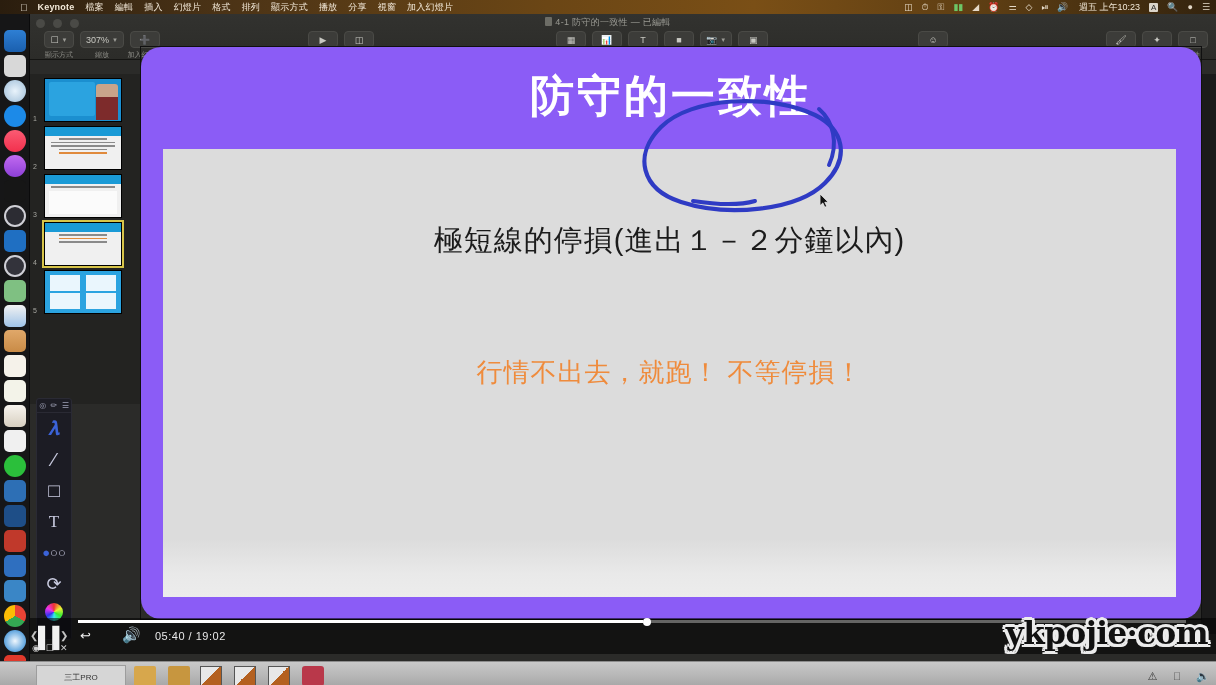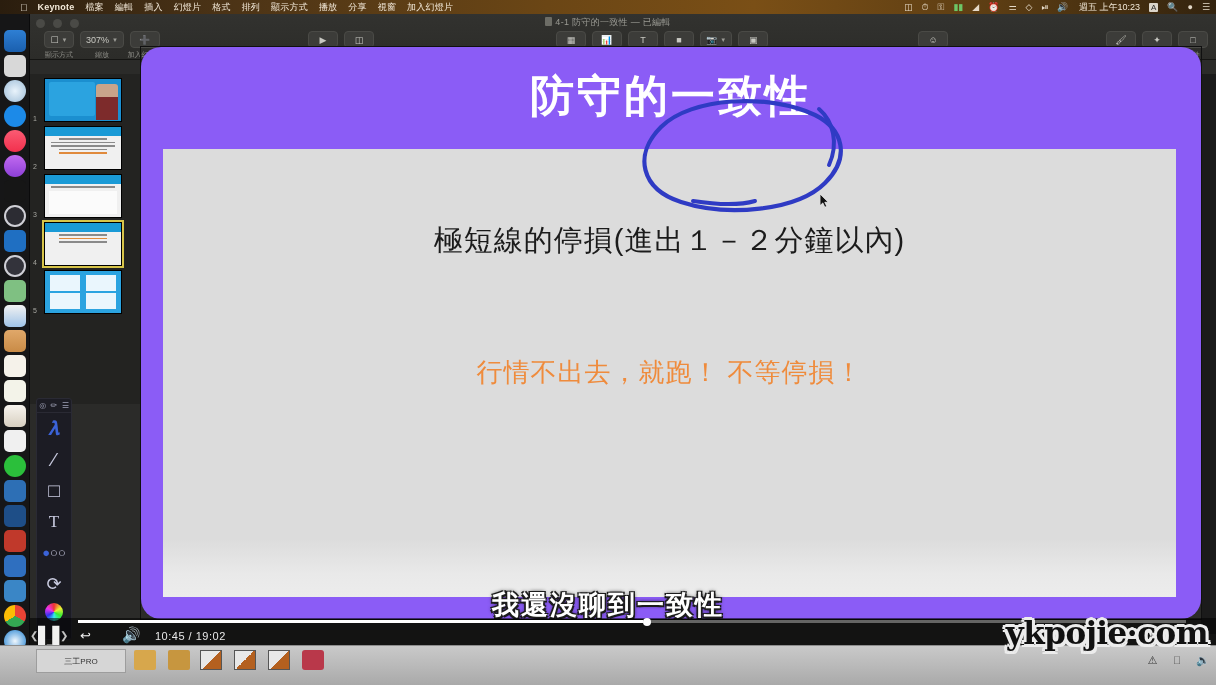--- a/index.html
+++ b/index.html
@@ -141,21 +141,21 @@
   #btn-prev { left: 0px; top: 12px; font-size: 10px; opacity:.8;}
   #btn-next { left: 30px; top: 12px; font-size: 10px; opacity:.8;}
   #btn-loop { left: 50px; top: 10px; font-size: 13px; }
   #btn-vol { left: 92px; top: 8px; font-size: 15px; }
   #timecode { position:absolute; left: 125px; top: 12px; font-size:11px; color:#e8e8e8; letter-spacing:.5px;}
   #pl-icons { position:absolute; right: 8px; top: 10px; display:flex; gap:14px; color:#d8d8d8; font-size:12px;}
   #pl-small { position:absolute; left: 2px; bottom: 1px; display:flex; gap:6px; color:#d0d0d0; font-size:9px;}
 
   
   #taskbar {
-    position: absolute; left: 0; bottom: 0; width: 1216px; height: 40px;
+    position: absolute; left: 0; bottom: 0; width: 1216px; height: 24px;
     background: linear-gradient(180deg,#c9c9c9 0%, #b8b8b8 55%, #a9a9a9 100%);
     border-top: 1px solid #8d8d8d;
   }
   #taskbar .startish { position:absolute; left: 36px; top: 3px; width: 90px; height: 24px; background:#d6d6d6; border:1px solid #9d9d9d; font-size:8px; color:#333; display:flex; align-items:center; justify-content:center;}
   .tb-ico { position:absolute; top: 4px; width: 22px; height: 20px; }
   #tray { position:absolute; right: 6px; top: 8px; display:flex; gap: 16px; color:#3a3a3a; font-size:11px; align-items:center;}
 
   
   #watermark {
     position: absolute; right: 8px; bottom: 34px;
@@ -414,34 +414,33 @@
     </div>
     <div class="ptool pen">𝛌</div>
     <div class="ptool" style="font-size:19px;">∕</div>
     <div class="ptool" style="font-size:19px;">□</div>
     <div class="ptool" style="font-size:17px;font-family:'Liberation Serif',serif;">T</div>
     <div class="ptool" style="font-size:13px;"><span style="color:#3b63d8;">●</span>○○</div>
     <div class="ptool" style="font-size:18px;">⟳</div>
     <div class="ptool" style="font-size:18px;background:conic-gradient(#e33,#ee3,#3e3,#3ee,#33e,#e3e,#e33);width:18px;height:18px;border-radius:50%;margin:4px auto 0;"></div>
   </div>
 
-  <div id="caption">我還沒聊到一致性</div>
 
   <div id="player">
     <div id="scrub">
       <div class="fill" style="width: 51%;"></div>
       <div class="knob" style="left: 51%;"></div>
     </div>
     <span class="pl-btn" id="btn-prev">❮</span>
     <span class="pl-btn" id="btn-pause">▌▌</span>
     <span class="pl-btn" id="btn-next">❯</span>
     <span class="pl-btn" id="btn-loop">↩</span>
     <span class="pl-btn" id="btn-vol">🔊</span>
     <span id="timecode">
-      <span>10:45</span>
+      <span>05:40</span>
       <span>/</span>
       <span>19:02</span>
     </span>
     <span id="pl-icons">
       <span>⚠</span>
       <span>⎕</span>
     </span>
     <span id="pl-small">
       <span>◉</span>
       <span>☐</span>

